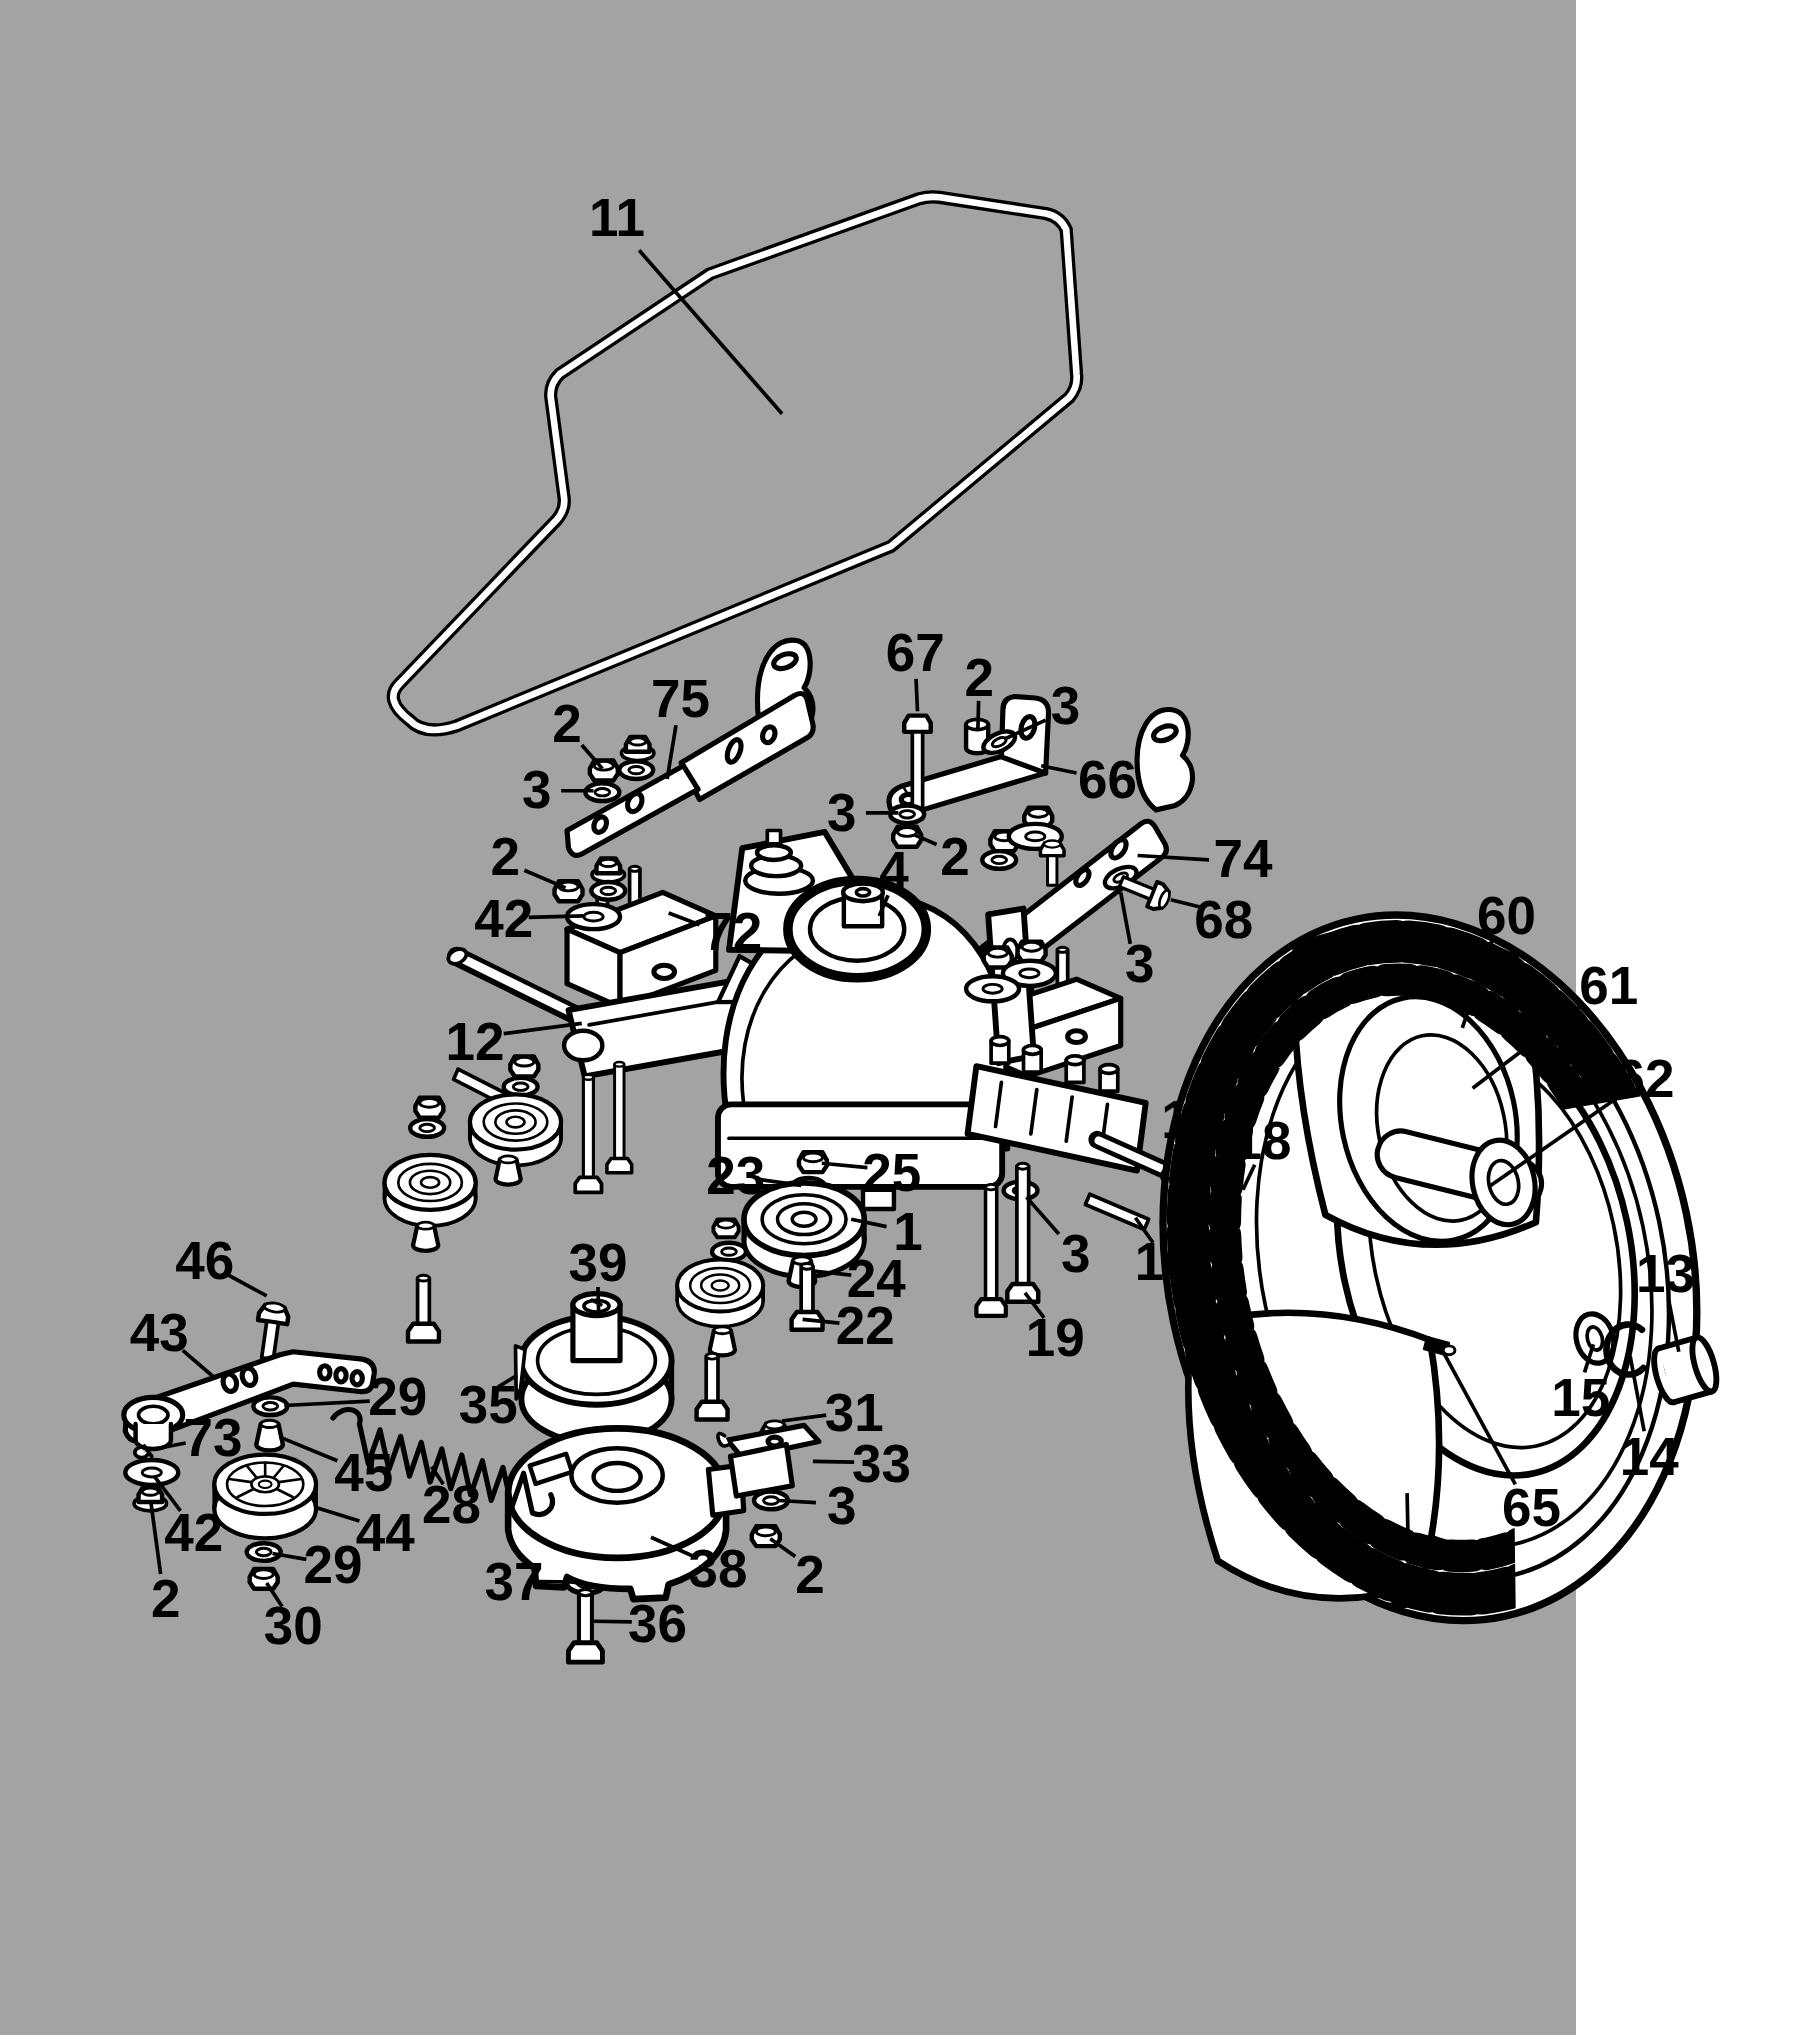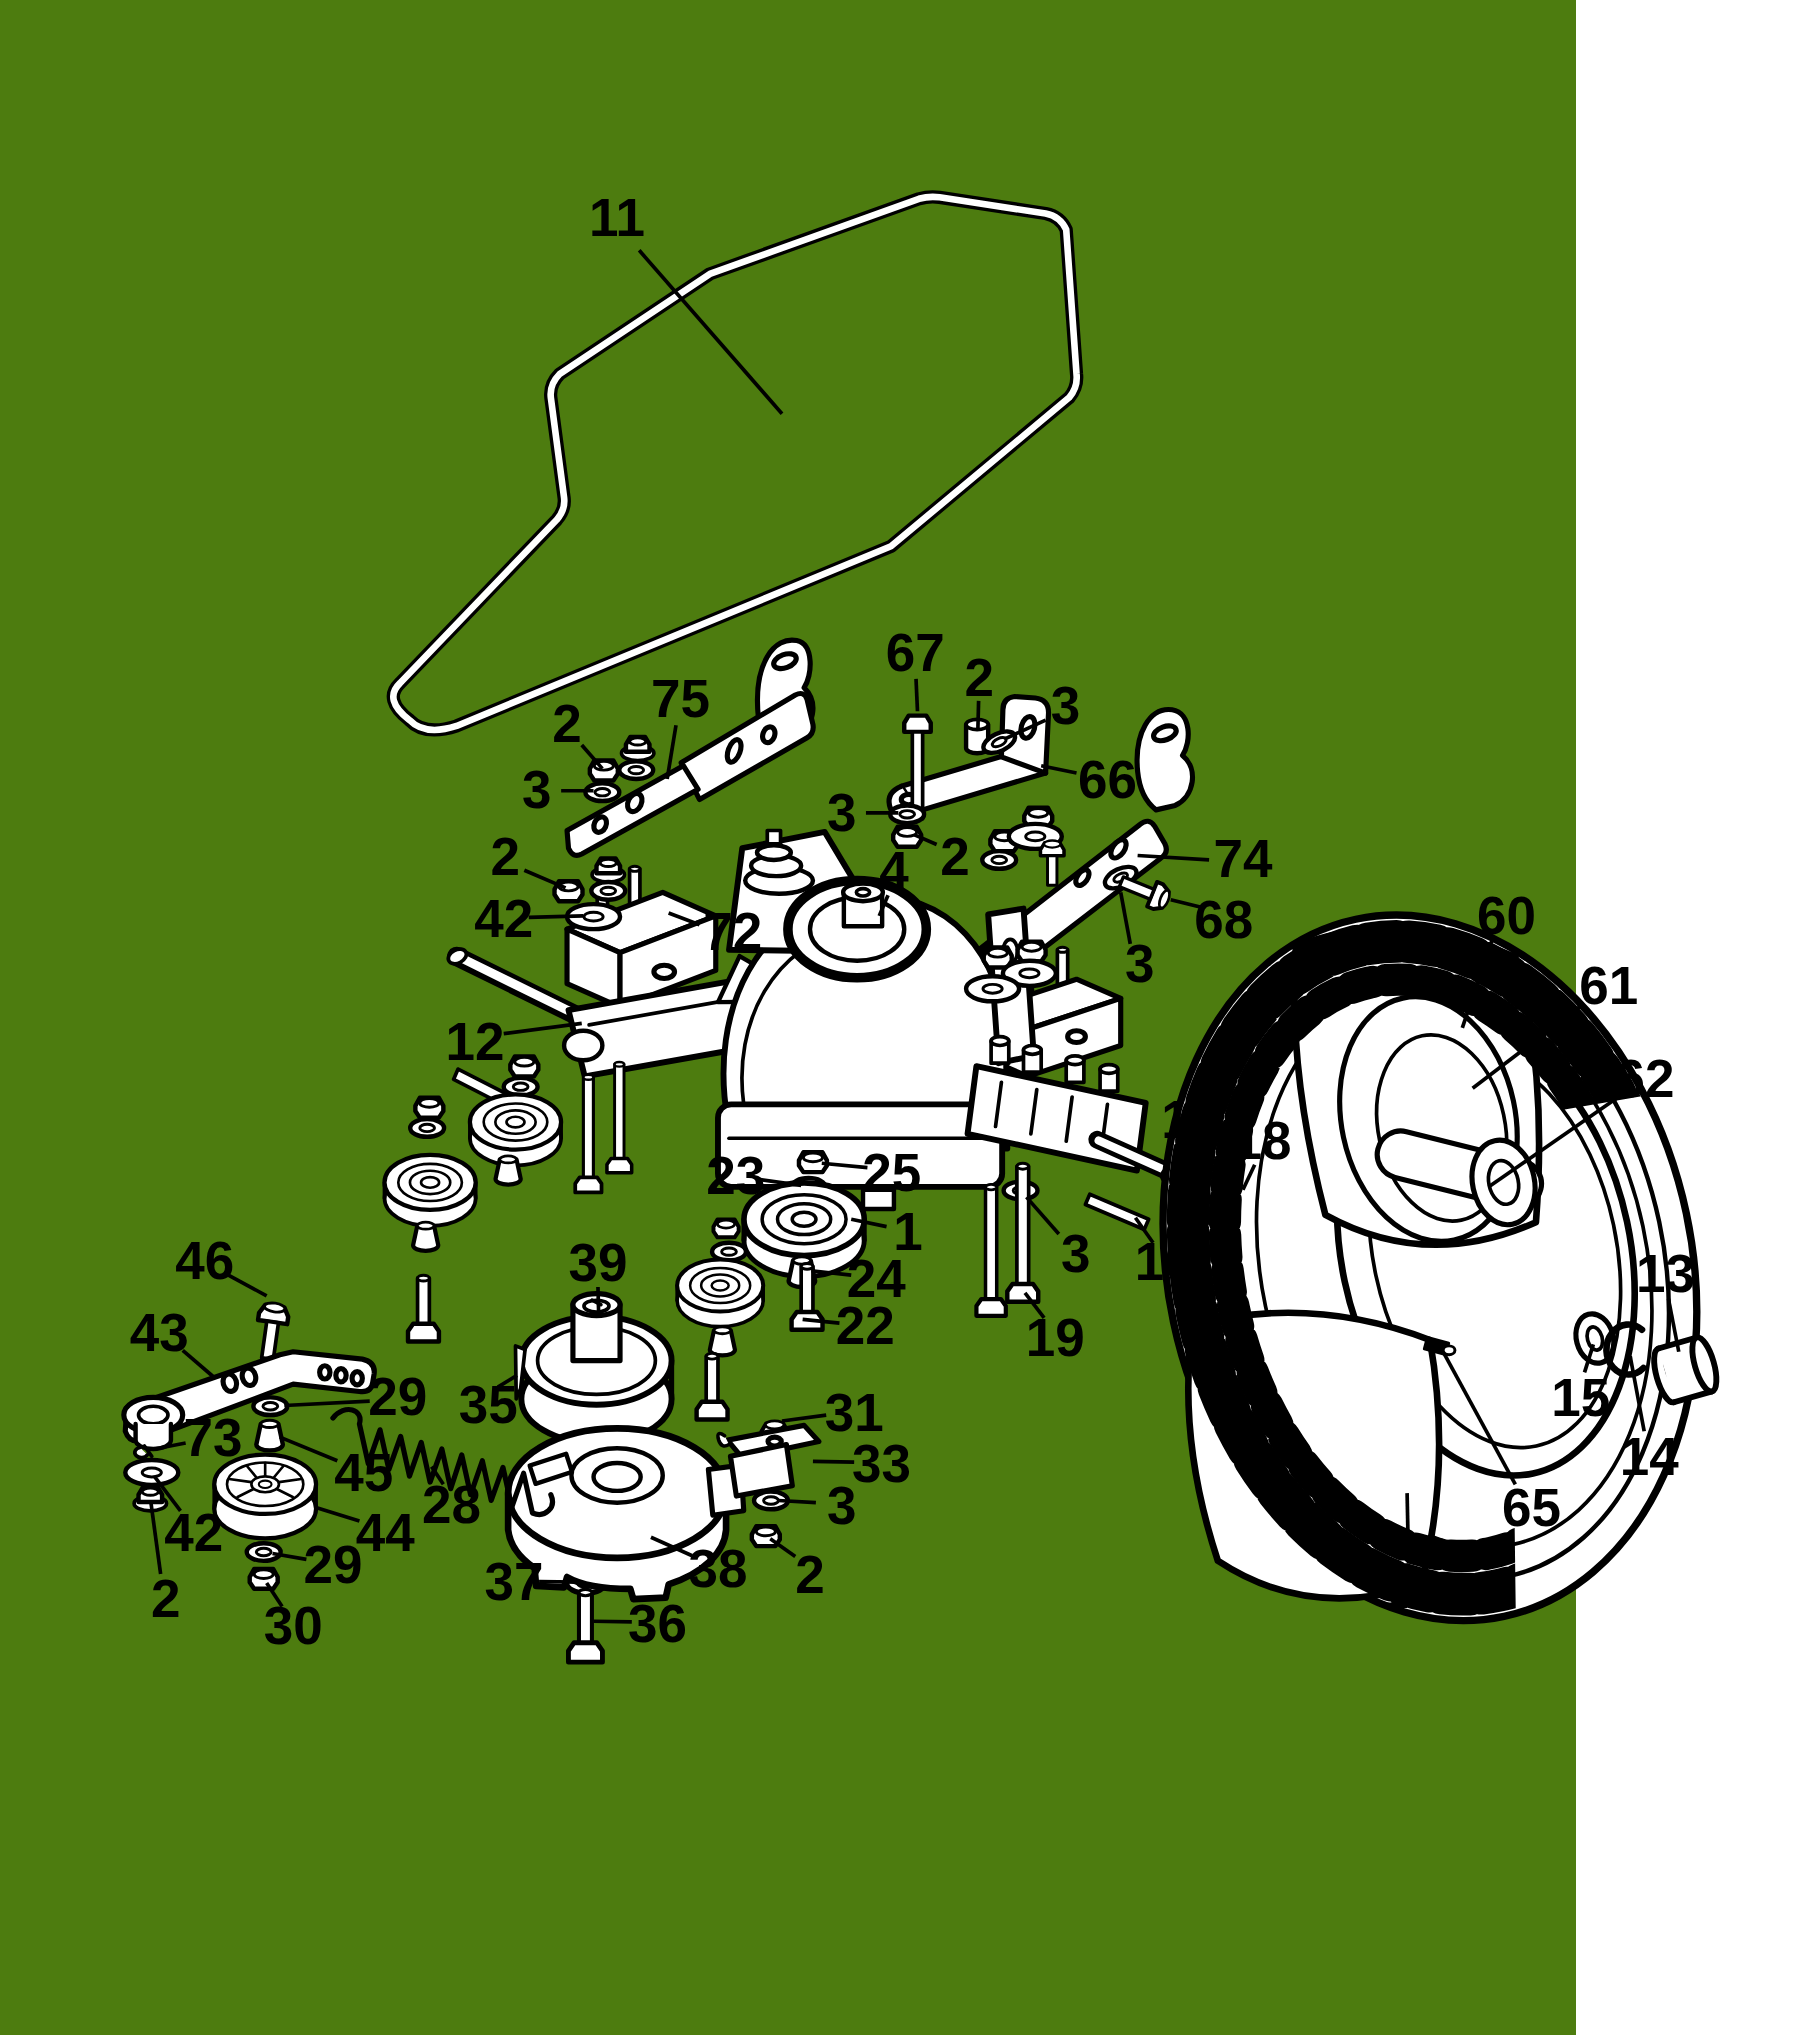--- a/index.html
+++ b/index.html
@@ -1,16 +1,16 @@
 <!DOCTYPE html>
 <html style="font-size:11.8px"><head>
 <meta charset="utf-8">
 <style>
   html,body{margin:0;padding:0;background:#ffffff;}
-  #stage{position:relative;width:1576px;height:2035px;background:#4d7c0f;}
+  #stage{position:relative;width:1576px;height:2035px;background:#a3a3a3;}
   svg{position:absolute;left:0;top:0;}
   .plabel text{font-family:"Liberation Sans",sans-serif;font-weight:bold;font-size:72px;fill:#000;text-anchor:middle;}
   .plabel line{stroke:#000;stroke-width:5;}
   .art *{vector-effect:none;}
 </style>
 </head>
 <body>
 
 <div id="stage">
 <svg width="1807" height="2035" viewBox="0 0 2454 2764">

